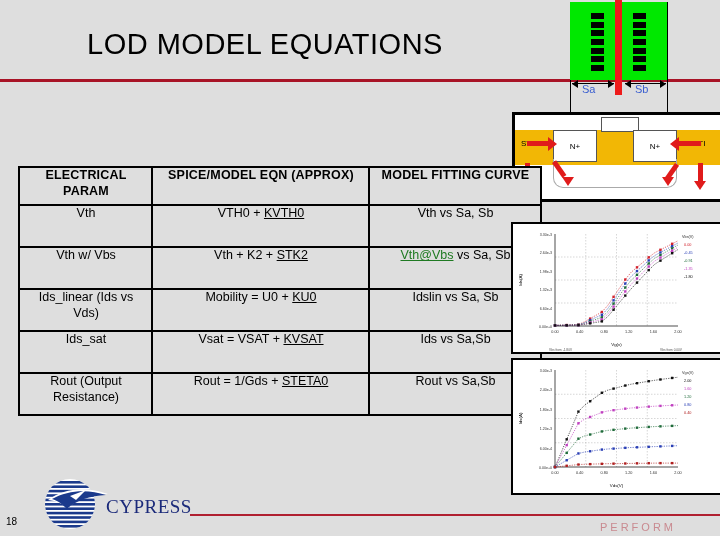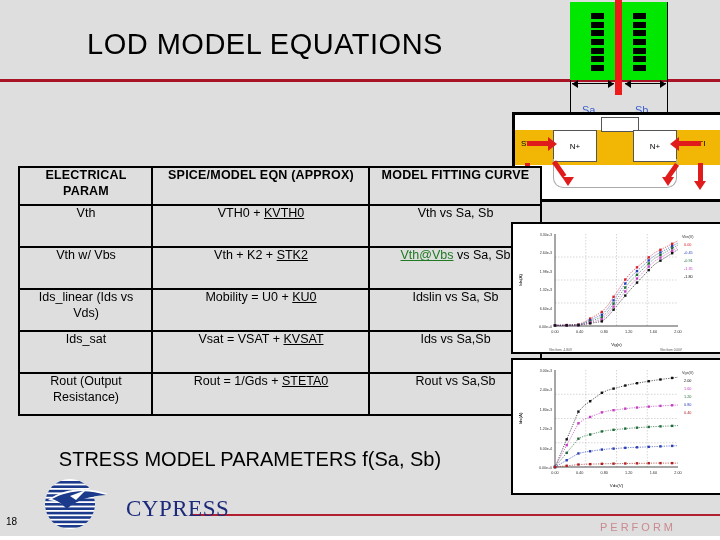--- a/index.html
+++ b/index.html
@@ -117,21 +117,21 @@
   .dimline.a { left: 2px; width: 42px; }
   .dimline.b { left: 55px; width: 41px; }
   .arrowhead {
     position: absolute; top: 0px; width: 0; height: 0;
     border-top: 4px solid transparent;
     border-bottom: 4px solid transparent;
   }
   .ah-l { border-right: 6px solid #000; }
   .ah-r { border-left: 6px solid #000; }
   .dimlbl {
-    position: absolute; top: 24px;
+    position: absolute; top: 3px;
     font-size: 11px; color: #3b5fd0;
   }
   #sa-label { left: 12px; }
   #sb-label { left: 65px; }
   #layout-lead-l {
     position: absolute; left: 570px; top: 2px;
     width: 1px; height: 110px; background: #000;
   }
   #layout-lead-r {
     position: absolute; left: 667px; top: 2px;
@@ -199,23 +199,23 @@
     width: 530px; height: 2px;
     background: #b02030;
   }
   #logo {
     position: absolute;
     left: 30px; top: 478px;
     width: 180px; height: 52px;
   }
   #globe { position: absolute; left: 0; top: 0; }
   #wordmark {
-    position: absolute; left: 96px; top: 18px;
+    position: absolute; left: 76px; top: 18px;
     font-family: "Liberation Serif", serif;
-    font-size: 23px;
+    font-size: 19px;
     color: #1b2a7a;
     letter-spacing: 0.5px;
   }
   #confidential {
     position: absolute;
     left: 260px; top: 521px;
     width: 200px; text-align: center;
     font-size: 9px; font-style: italic;
     color: #b9b9b9;
   }
@@ -527,21 +527,20 @@
         <text x="9" y="58.5" text-anchor="middle" font-size="4.4" fill="#000" font-family="&quot;Liberation Sans&quot;, sans-serif" transform="rotate(-90 9 58.5)">Ids(A)</text>
         <text x="169" y="14" font-size="3.8" fill="#333" font-family="&quot;Liberation Sans&quot;, sans-serif">Vgs(V)</text>
         <text x="171" y="22" font-size="3.8" fill="#111111" font-family="&quot;Liberation Sans&quot;, sans-serif">2.00</text>
         <text x="171" y="30" font-size="3.8" fill="#c040c0" font-family="&quot;Liberation Sans&quot;, sans-serif">1.60</text>
         <text x="171" y="38" font-size="3.8" fill="#1f6b3a" font-family="&quot;Liberation Sans&quot;, sans-serif">1.20</text>
         <text x="171" y="46" font-size="3.8" fill="#2a3fb5" font-family="&quot;Liberation Sans&quot;, sans-serif">0.80</text>
         <text x="171" y="54" font-size="3.8" fill="#b01f1f" font-family="&quot;Liberation Sans&quot;, sans-serif">0.40</text>
       </svg>
   </div>
 
-  <div id="subtitle">STRESS MODEL PARAMETERS f(Sa, Sb)</div>
 
   <div id="footer-rule"></div>
   <div id="logo">
     <svg id="globe" width="92" height="52" viewBox="0 0 92 52">
       <defs>
         <clipPath id="gclip">
             <circle cx="40" cy="26" r="25"></circle>
           </clipPath>
       </defs>
       <g clip-path="url(#gclip)">

